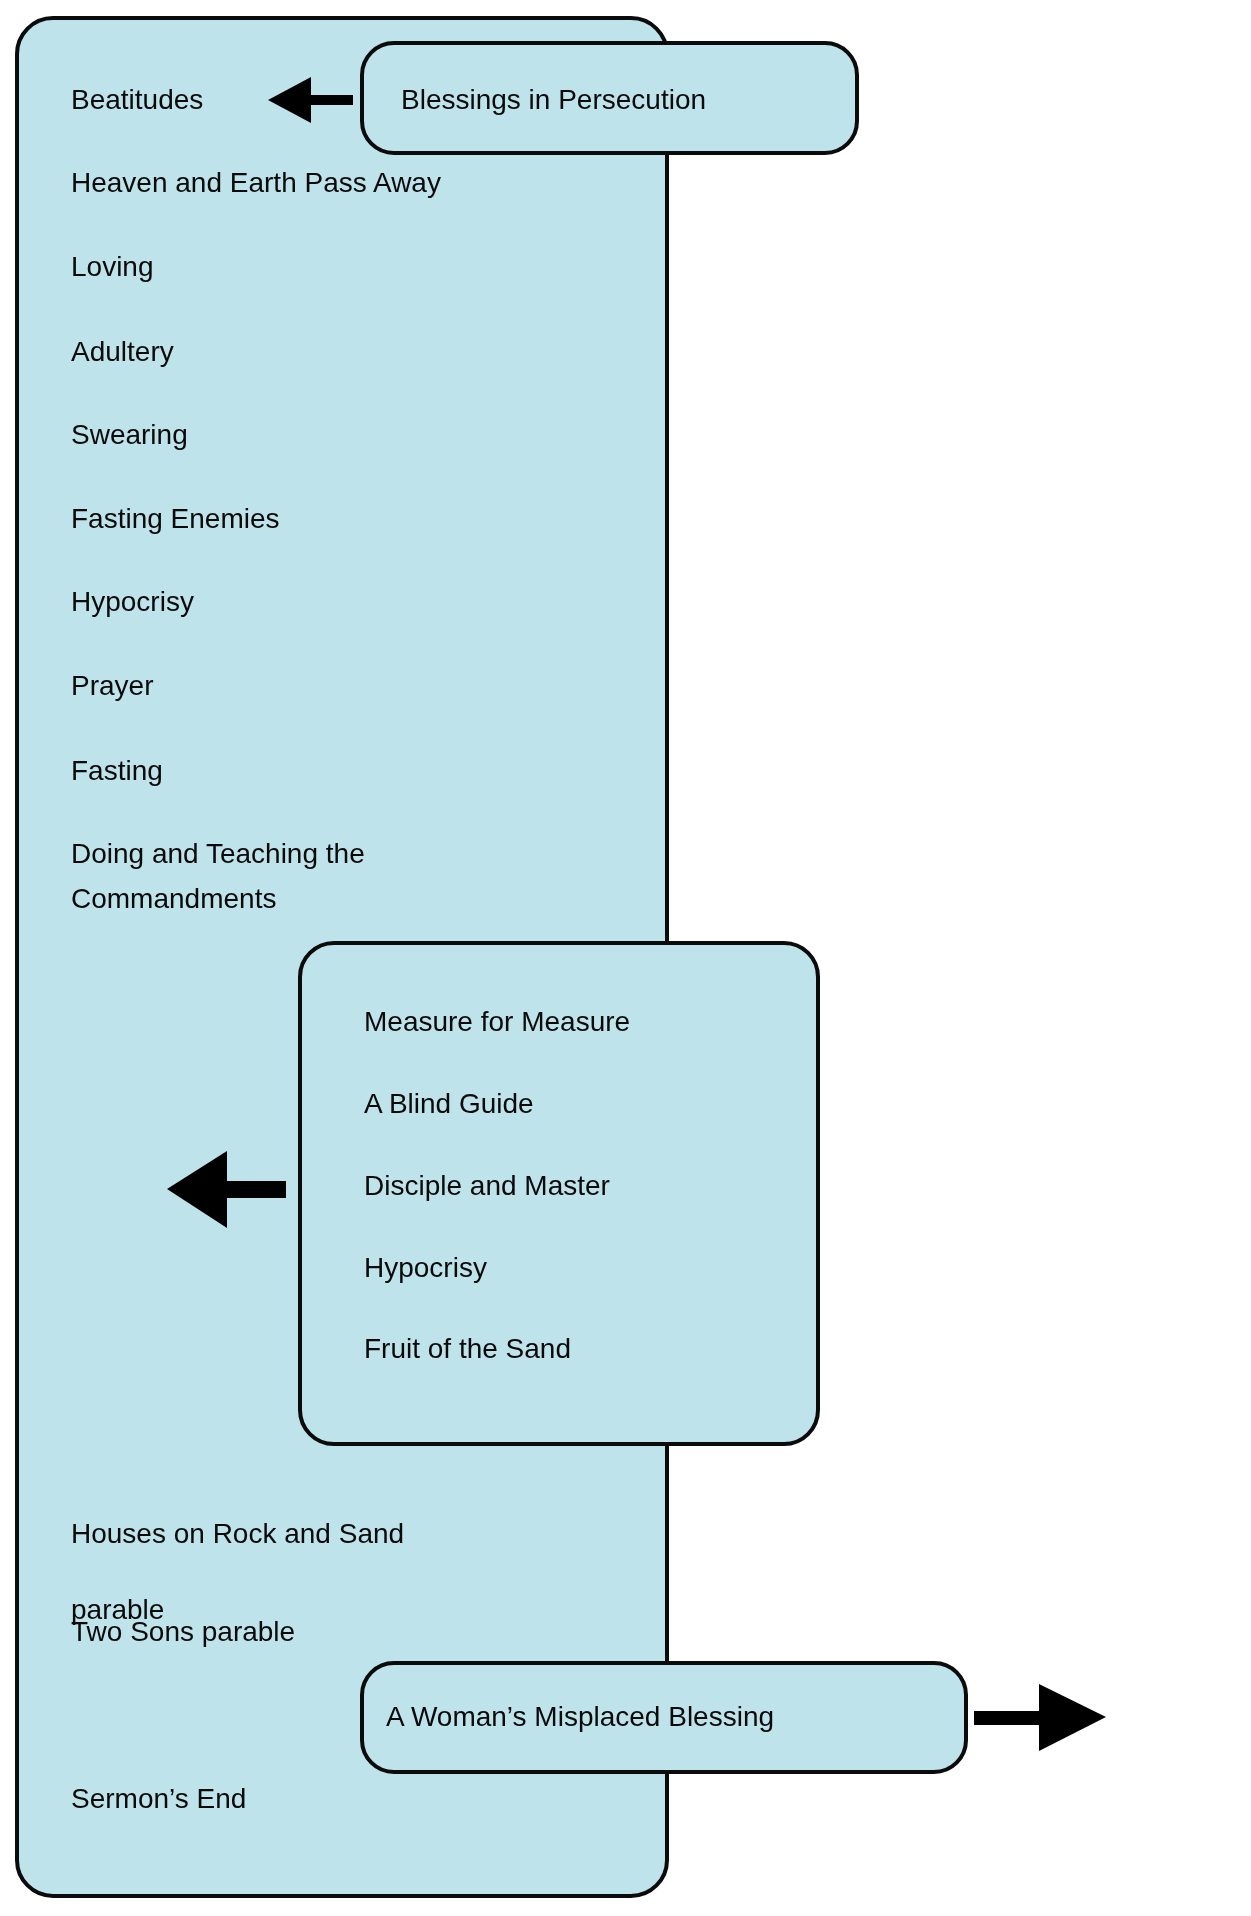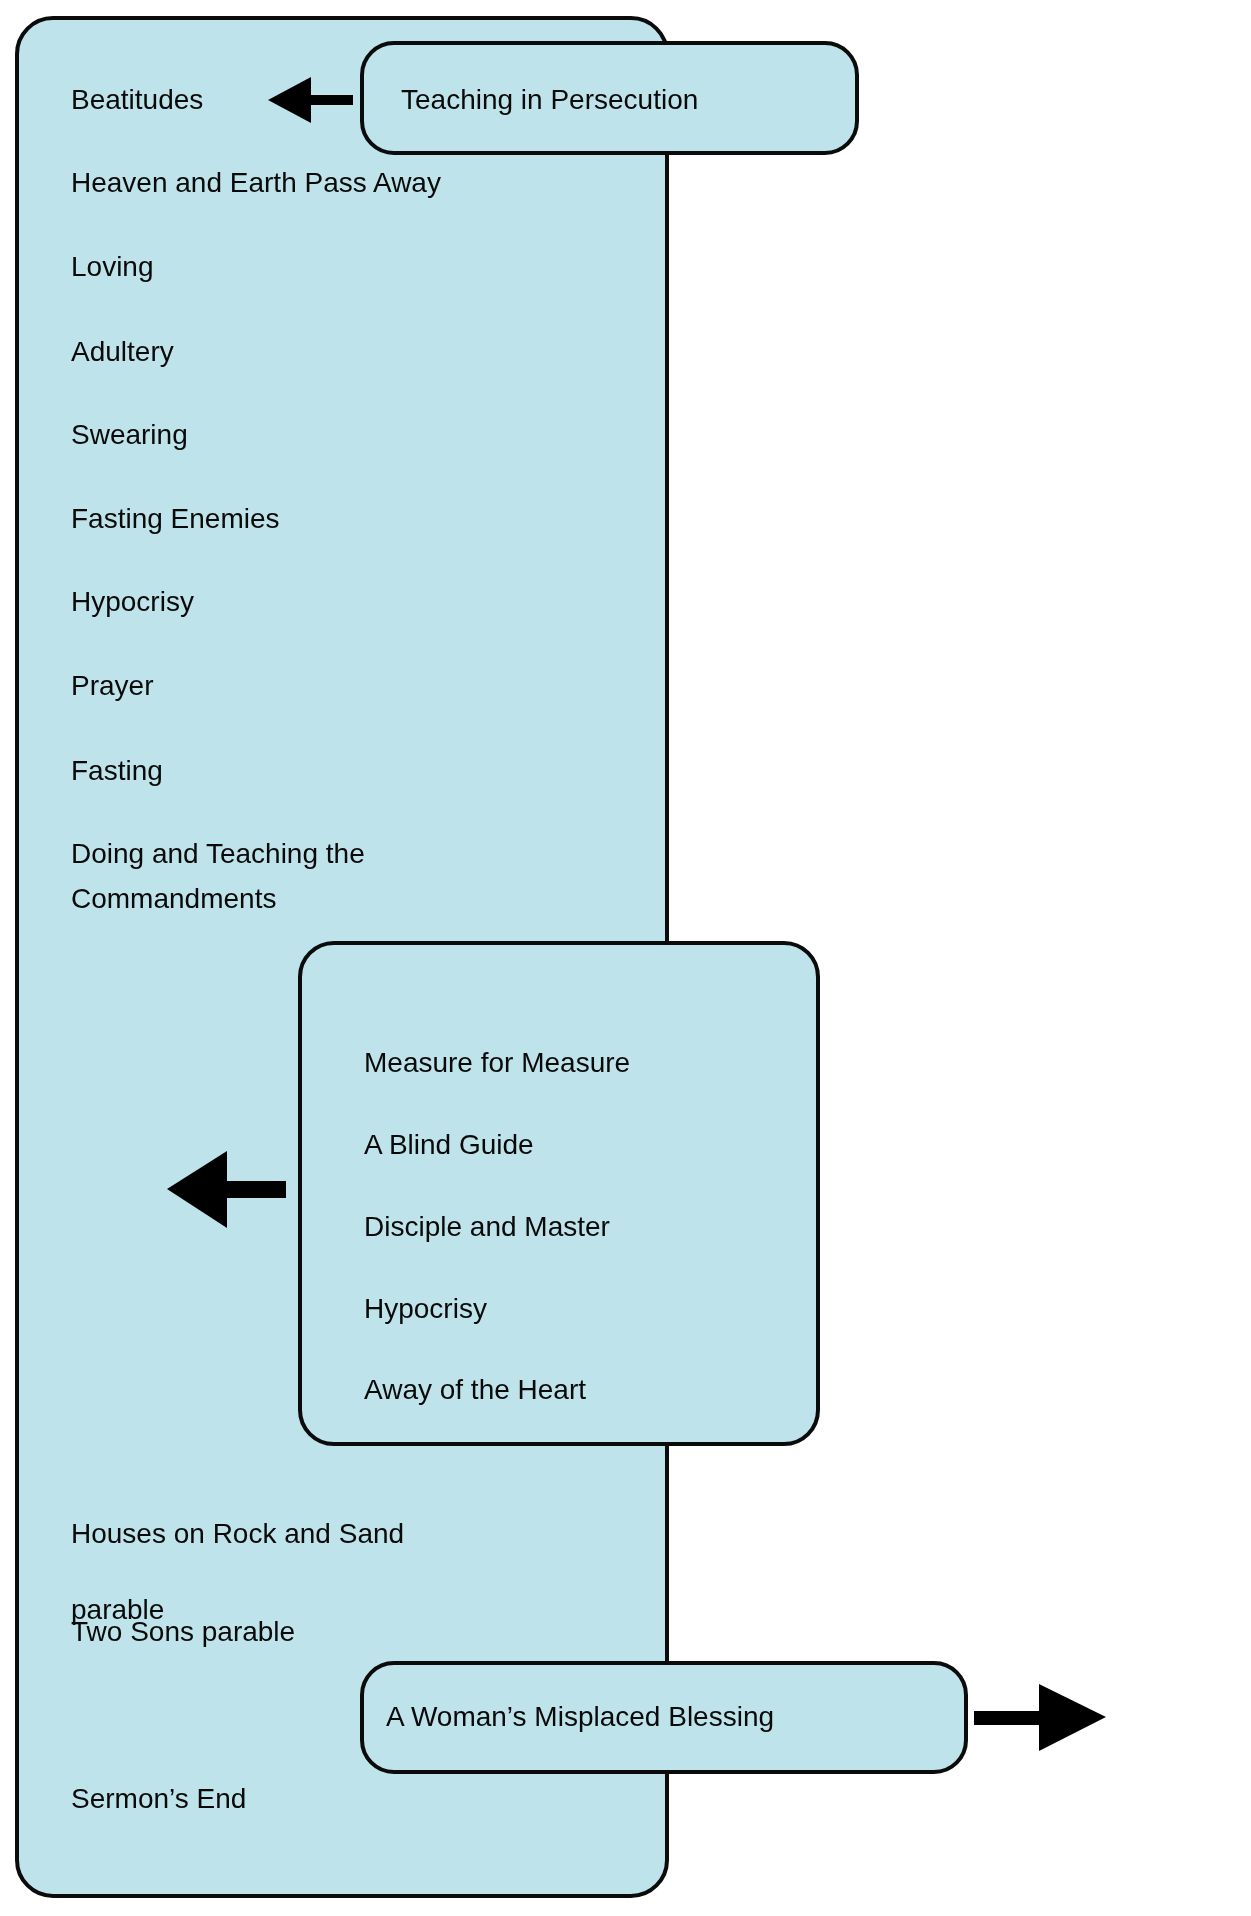--- a/index.html
+++ b/index.html
@@ -5,21 +5,21 @@
   html, body { margin: 0; padding: 0; background: #ffffff; }
   body { width: 1251px; height: 1916px; position: relative; overflow: hidden;
          font-family: "Liberation Sans", sans-serif; color: #0a0a0a; }
   .box { position: absolute; background: #bfe3eb; border: 4px solid #0b0b0b; box-sizing: border-box; }
   .main-box { left: 15px; top: 16px; width: 654px; height: 1882px; border-radius: 38px; }
   .top-box { left: 360px; top: 41px; width: 499px; height: 114px; border-radius: 34px; }
   .mid-box { left: 298px; top: 941px; width: 522px; height: 505px; border-radius: 36px; }
   .bot-box { left: 360px; top: 1661px; width: 608px; height: 113px; border-radius: 34px; }
   .label { position: absolute; font-size: 28px; line-height: 45px; white-space: nowrap; }
   .main-item { left: 71px; }
-  .mid-item { left: 364px; margin-top: 41px; }
+  .mid-item { left: 364px; }
   .arrow { position: absolute; left: 0; top: 0; width: 1251px; height: 1916px; pointer-events: none; }
 </style>
 </head>
 <body>
 
 <div class="box main-box"></div>
 
 <div class="label main-item" style="top:77px">Beatitudes</div>
 <div class="label main-item" style="top:160px">Heaven and Earth Pass Away</div>
 <div class="label main-item" style="top:244px">Loving</div>
@@ -30,28 +30,28 @@
 <div class="label main-item" style="top:663px">Prayer</div>
 <div class="label main-item" style="top:748px">Fasting</div>
 <div class="label main-item" style="top:831px">Doing and Teaching the</div>
 <div class="label main-item" style="top:876px">Commandments</div>
 <div class="label main-item" style="top:1511px">Houses on Rock and Sand</div>
 <div class="label main-item" style="top:1587px">parable</div>
 <div class="label main-item" style="top:1609px">Two Sons parable</div>
 <div class="label main-item" style="top:1776px">Sermon’s End</div>
 
 <div class="box top-box"></div>
-<div class="label" style="left:401px; top:77px">Teaching in Persecution</div>
+<div class="label" style="left:401px; top:77px">Blessings in Persecution</div>
 
 <div class="box mid-box"></div>
 <div class="label mid-item" style="top:999px">Measure for Measure</div>
 <div class="label mid-item" style="top:1081px">A Blind Guide</div>
 <div class="label mid-item" style="top:1163px">Disciple and Master</div>
 <div class="label mid-item" style="top:1245px">Hypocrisy</div>
-<div class="label mid-item" style="top:1326px">Away of the Heart</div>
+<div class="label mid-item" style="top:1326px">Fruit of the Sand</div>
 
 <div class="box bot-box"></div>
 <div class="label" style="left:386px; top:1694px">A Woman’s Misplaced Blessing</div>
 
 <svg class="arrow" viewBox="0 0 1251 1916">
   <g>
     <rect x="308" y="95" width="45" height="10" fill="#000"></rect>
     <polygon points="268,100 311,77 311,123" fill="#000"></polygon>
   </g>
   <g>

